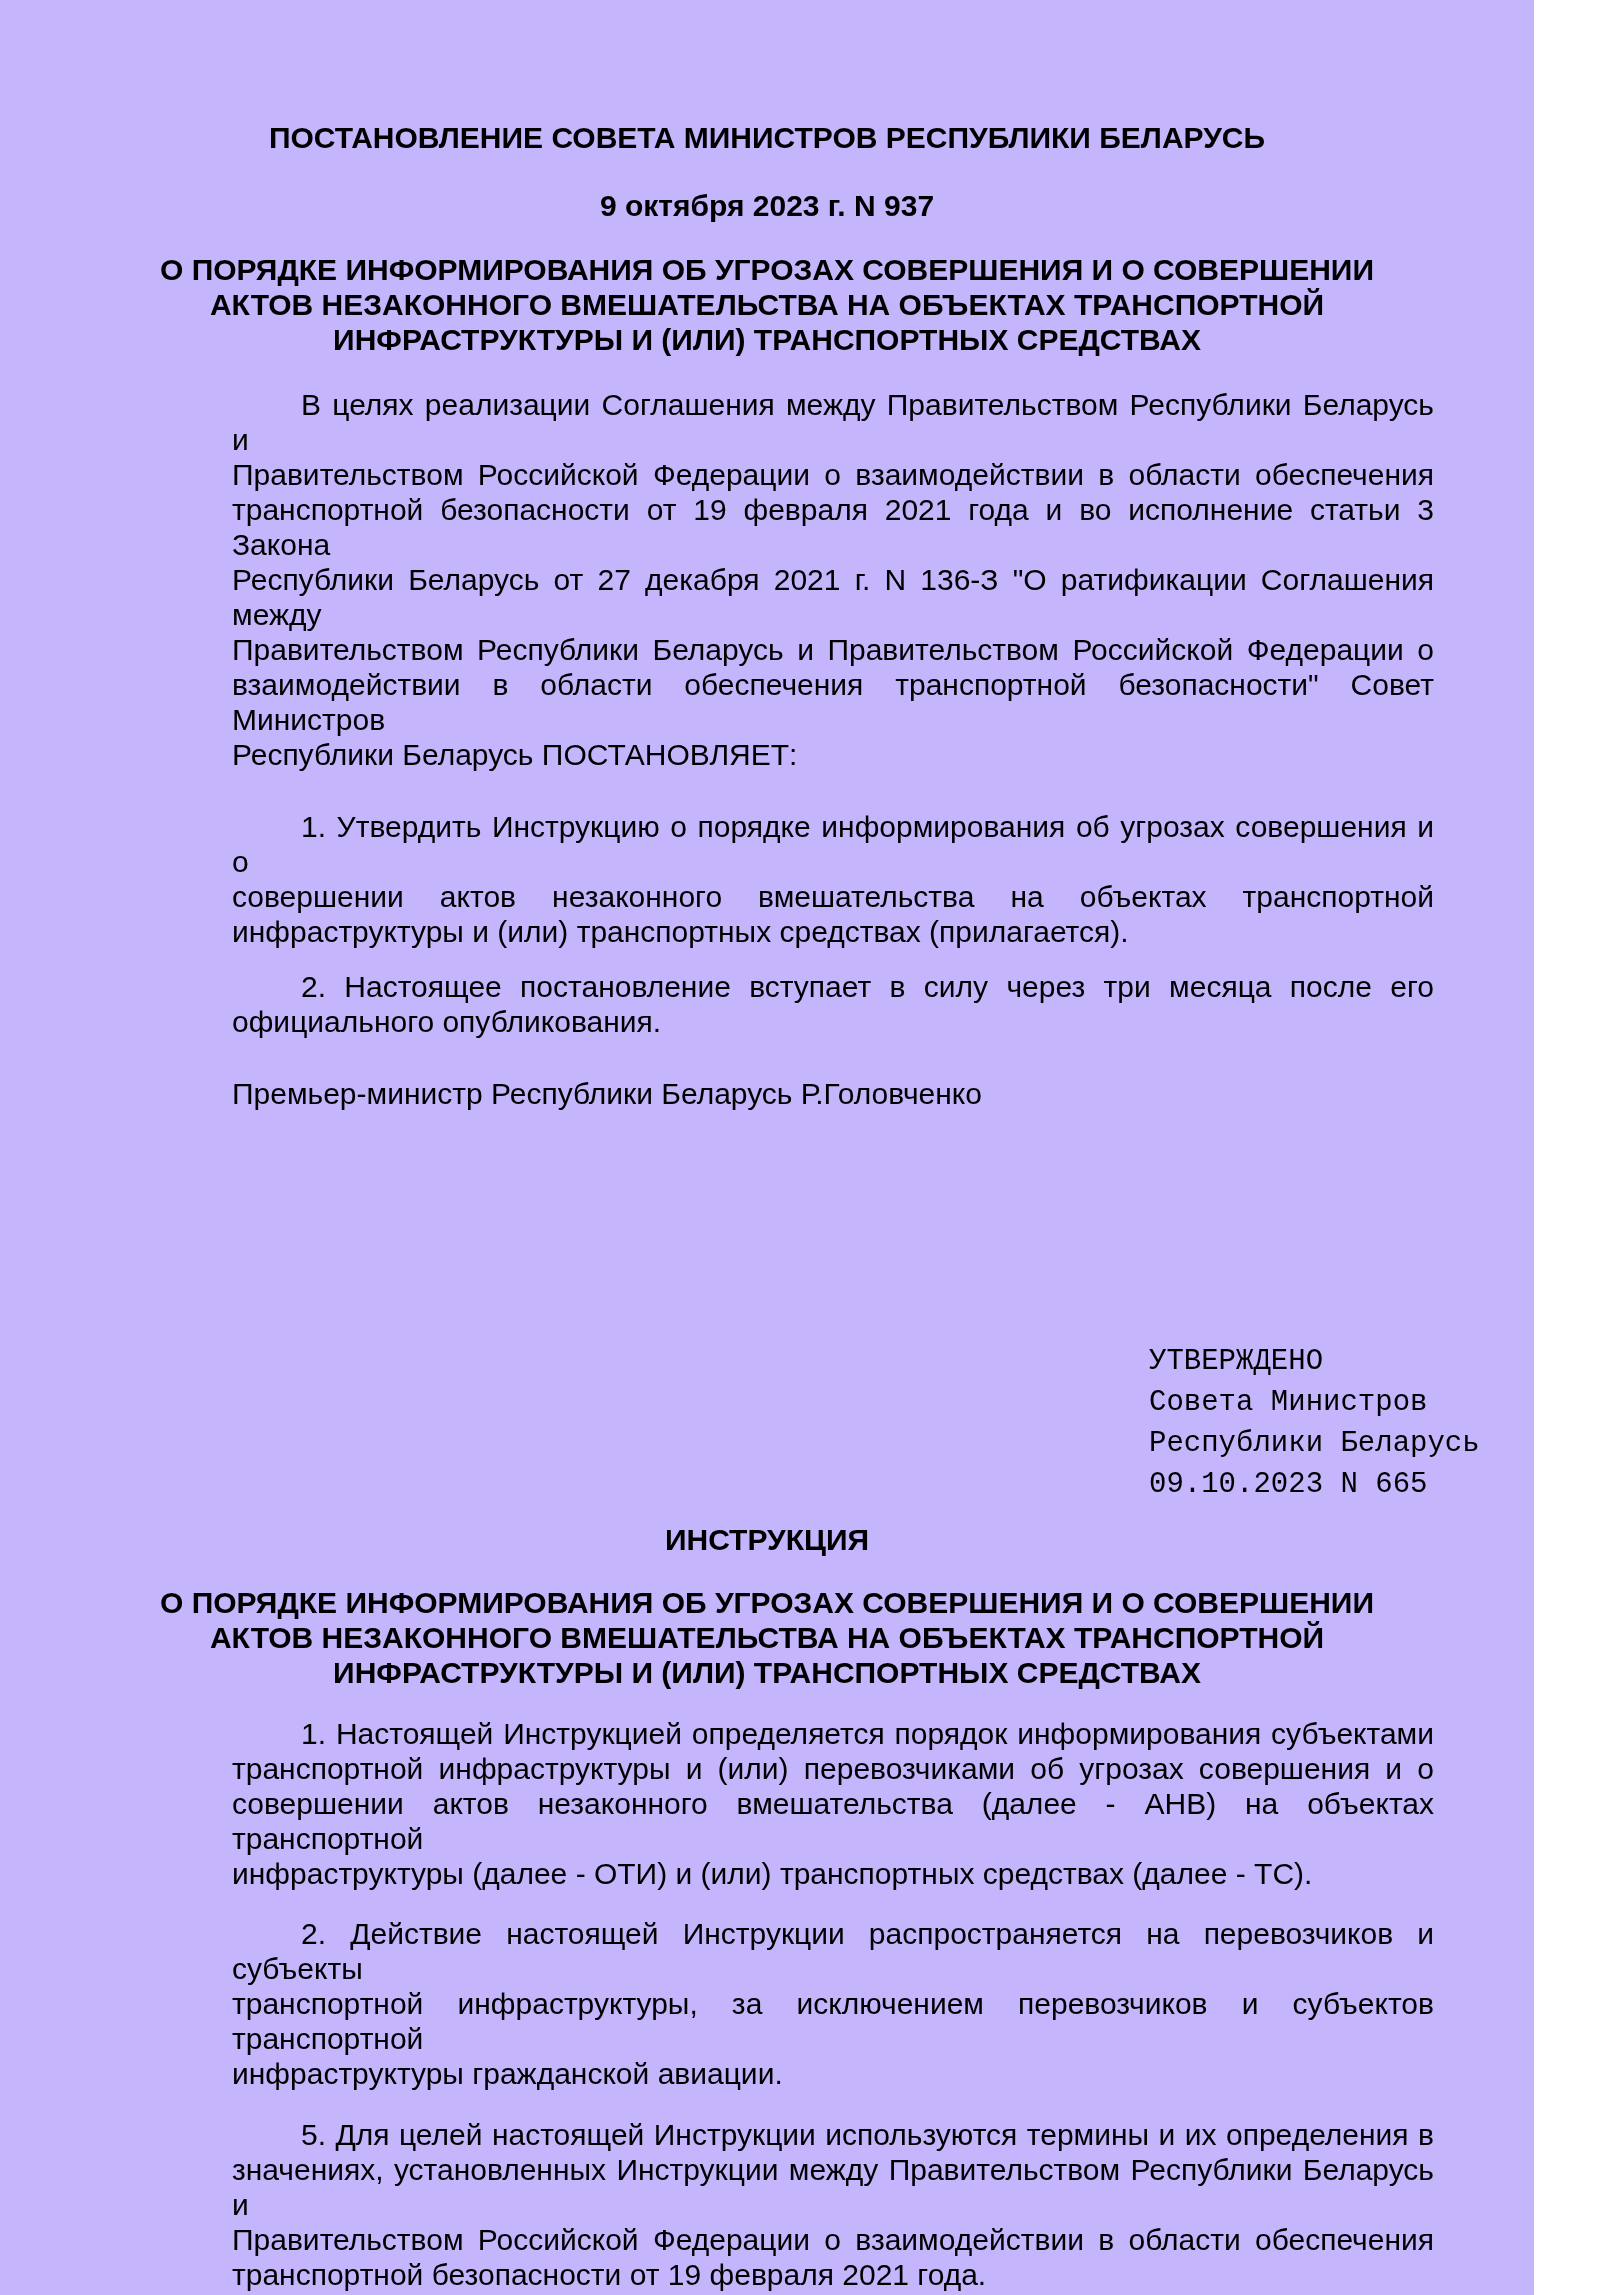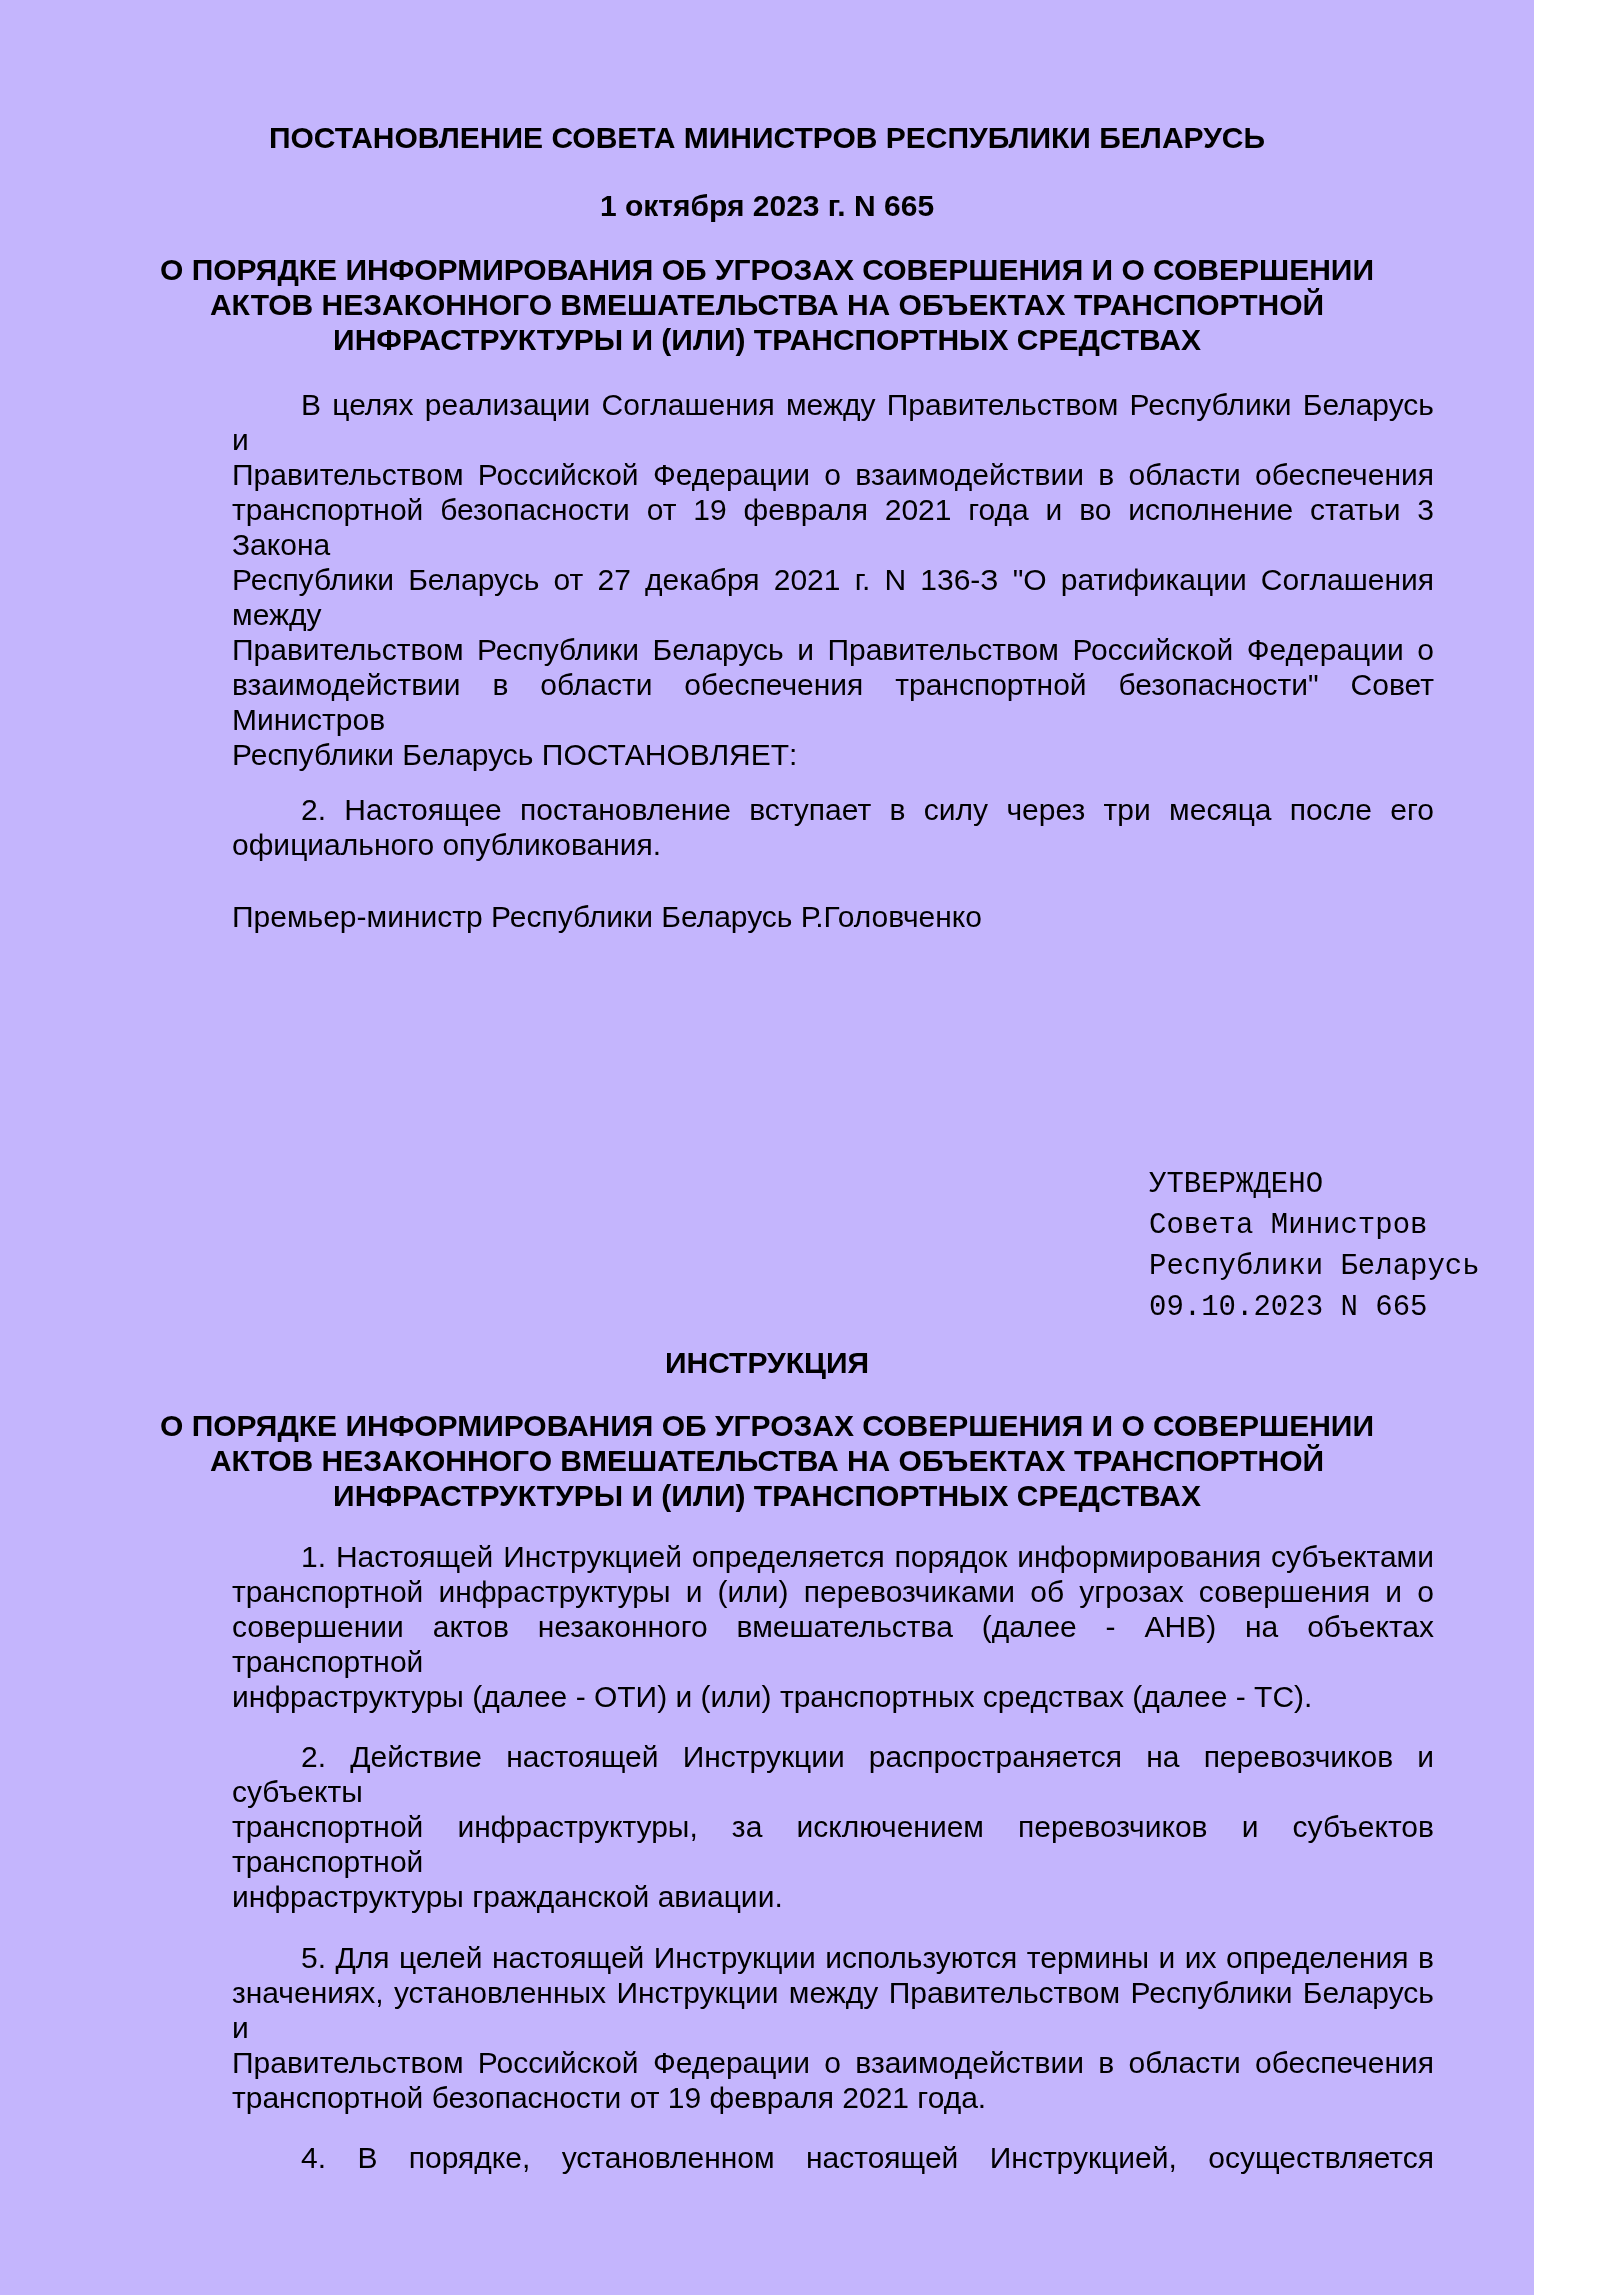--- a/index.html
+++ b/index.html
@@ -60,38 +60,43 @@
   #instr-item3 { margin-top: 25.5px; }
   #instr-item4 { margin-top: 25.5px; }
 </style>
 </head>
 <body>
 
 <div class="page">
 
   <div class="heading" id="decree-title">ПОСТАНОВЛЕНИЕ СОВЕТА МИНИСТРОВ РЕСПУБЛИКИ БЕЛАРУСЬ</div>
 
-  <div class="heading" id="date-line">1 октября 2023 г. N 665</div>
+  <div class="heading" id="date-line">9 октября 2023 г. N 937</div>
 
   <div class="heading" id="decree-subject">
     <div class="line">О ПОРЯДКЕ ИНФОРМИРОВАНИЯ ОБ УГРОЗАХ СОВЕРШЕНИЯ И О СОВЕРШЕНИИ</div>
     <div class="line">АКТОВ НЕЗАКОННОГО ВМЕШАТЕЛЬСТВА НА ОБЪЕКТАХ ТРАНСПОРТНОЙ</div>
     <div class="line">ИНФРАСТРУКТУРЫ И (ИЛИ) ТРАНСПОРТНЫХ СРЕДСТВАХ</div>
   </div>
 
   <div class="par" id="preamble">
     <div class="line jl fi">В целях реализации Соглашения между Правительством Республики Беларусь и</div>
     <div class="line jl">Правительством Российской Федерации о взаимодействии в области обеспечения</div>
     <div class="line jl">транспортной безопасности от 19 февраля 2021 года и во исполнение статьи 3 Закона</div>
     <div class="line jl">Республики Беларусь от 27 декабря 2021 г. N 136-З "О ратификации Соглашения между</div>
     <div class="line jl">Правительством Республики Беларусь и Правительством Российской Федерации о</div>
     <div class="line jl">взаимодействии в области обеспечения транспортной безопасности" Совет Министров</div>
     <div class="line ll">Республики Беларусь ПОСТАНОВЛЯЕТ:</div>
   </div>
 
+  <div class="par" id="decree-item1">
+    <div class="line jl fi">1. Утвердить Инструкцию о порядке информирования об угрозах совершения и о</div>
+    <div class="line jl">совершении актов незаконного вмешательства на объектах транспортной</div>
+    <div class="line ll">инфраструктуры и (или) транспортных средствах (прилагается).</div>
+  </div>
 
   <div class="par" id="decree-item2">
     <div class="line jl fi">2. Настоящее постановление вступает в силу через три месяца после его</div>
     <div class="line ll">официального опубликования.</div>
   </div>
 
   <div class="par" id="signature">
     <div class="line ll">Премьер-министр Республики Беларусь Р.Головченко</div>
   </div>
 

